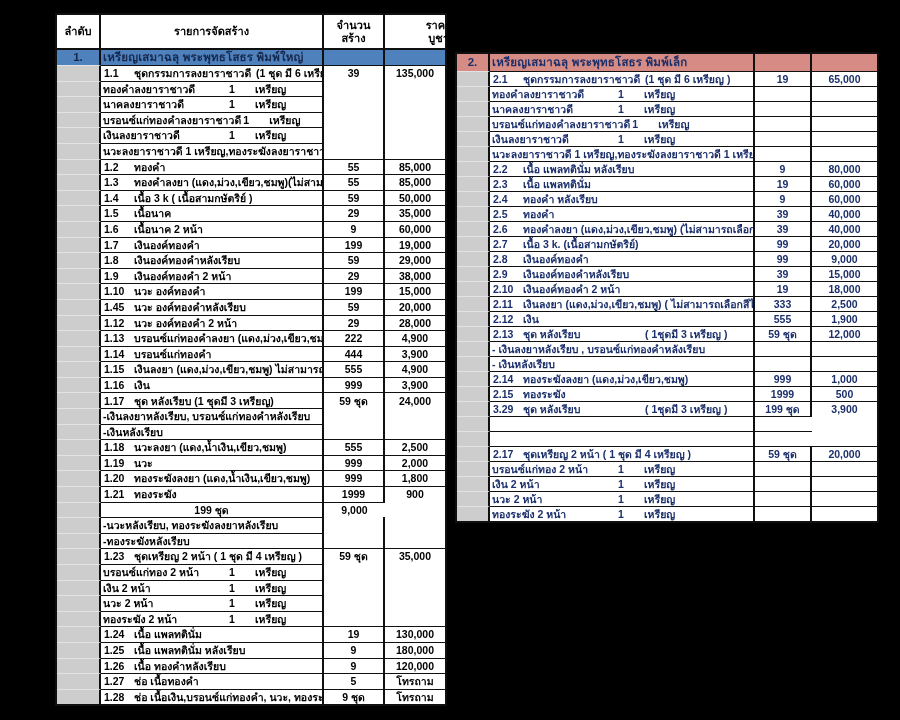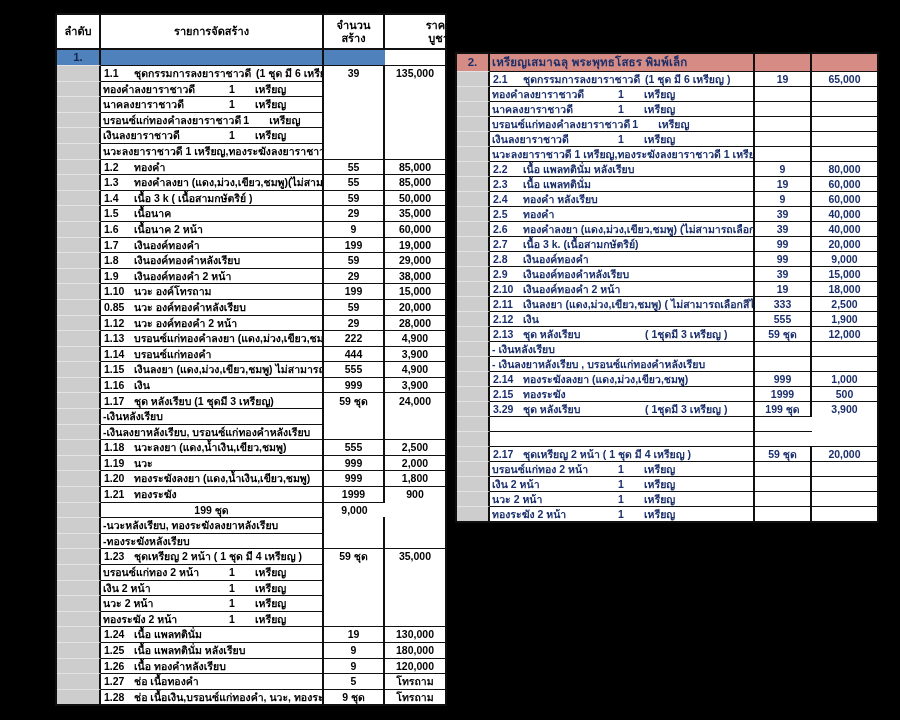--- a/index.html
+++ b/index.html
@@ -64,20 +64,23 @@
         <span>สร้าง</span>
       </div>
       <div class="th">
         <span>ราคา</span>
         <span>บูชา</span>
       </div>
     </div>
     <div class="tbody">
         <div class="row section">
           <div class="cell no">1.</div>
+          <div class="cell item">
+            <span class="section-title">เหรียญเสมาฉลุ พระพุทธโสธร พิมพ์ใหญ่</span>
+          </div>
           <div class="cell qty"></div>
           <div class="cell price"></div>
         </div>
         <div class="row item">
           <div class="cell no"></div>
           <div class="cell item">
             <span class="ino">1.1</span>
             <span class="ilabel tabbed">ชุดกรรมการลงยาราชาวดี</span>
             <span class="ilabel2">(1 ชุด มี 6 เหรียญ )</span>
           </div>
@@ -201,29 +204,29 @@
             <span class="ino">1.9</span>
             <span class="ilabel">เงินองค์ทองคำ 2 หน้า</span>
           </div>
           <div class="cell qty">29</div>
           <div class="cell price">38,000</div>
         </div>
         <div class="row item">
           <div class="cell no"></div>
           <div class="cell item">
             <span class="ino">1.10</span>
-            <span class="ilabel">นวะ องค์โทรถาม</span>
+            <span class="ilabel">นวะ องค์ทองคำ</span>
           </div>
           <div class="cell qty">199</div>
           <div class="cell price">15,000</div>
         </div>
         <div class="row item">
           <div class="cell no"></div>
           <div class="cell item">
-            <span class="ino">0.85</span>
+            <span class="ino">1.45</span>
             <span class="ilabel">นวะ องค์ทองคำหลังเรียบ</span>
           </div>
           <div class="cell qty">59</div>
           <div class="cell price">20,000</div>
         </div>
         <div class="row item">
           <div class="cell no"></div>
           <div class="cell item">
             <span class="ino">1.12</span>
             <span class="ilabel">นวะ องค์ทองคำ 2 หน้า</span>
@@ -272,29 +275,29 @@
           <div class="cell item">
             <span class="ino">1.17</span>
             <span class="ilabel">ชุด หลังเรียบ (1 ชุดมี 3 เหรียญ)</span>
           </div>
           <div class="cell qty">59 ชุด</div>
           <div class="cell price">24,000</div>
         </div>
         <div class="row note">
           <div class="cell no"></div>
           <div class="cell item noteline">
+            <span class="note-text">-เงินลงยาหลังเรียบ, บรอนซ์แก่ทองคำหลังเรียบ</span>
+          </div>
+          <div class="cell qty"></div>
+          <div class="cell price"></div>
+        </div>
+        <div class="row note">
+          <div class="cell no"></div>
+          <div class="cell item noteline">
             <span class="note-text">-เงินหลังเรียบ</span>
-          </div>
-          <div class="cell qty"></div>
-          <div class="cell price"></div>
-        </div>
-        <div class="row note">
-          <div class="cell no"></div>
-          <div class="cell item noteline">
-            <span class="note-text">-เงินลงยาหลังเรียบ, บรอนซ์แก่ทองคำหลังเรียบ</span>
           </div>
           <div class="cell qty"></div>
           <div class="cell price"></div>
         </div>
         <div class="row item">
           <div class="cell no"></div>
           <div class="cell item">
             <span class="ino">1.18</span>
             <span class="ilabel">นวะลงยา  (แดง,น้ำเงิน,เขียว,ชมพู)</span>
           </div>
@@ -619,29 +622,29 @@
             <span class="ino">2.13</span>
             <span class="ilabel tabbed">ชุด หลังเรียบ</span>
             <span class="ilabel2">( 1ชุดมี 3 เหรียญ )</span>
           </div>
           <div class="cell qty">59 ชุด</div>
           <div class="cell price">12,000</div>
         </div>
         <div class="row note">
           <div class="cell no"></div>
           <div class="cell item noteline">
+            <span class="note-text">- เงินลงยาหลังเรียบ  , บรอนซ์แก่ทองคำหลังเรียบ</span>
+          </div>
+          <div class="cell qty"></div>
+          <div class="cell price"></div>
+        </div>
+        <div class="row note">
+          <div class="cell no"></div>
+          <div class="cell item noteline">
             <span class="note-text">- เงินหลังเรียบ</span>
-          </div>
-          <div class="cell qty"></div>
-          <div class="cell price"></div>
-        </div>
-        <div class="row note">
-          <div class="cell no"></div>
-          <div class="cell item noteline">
-            <span class="note-text">- เงินลงยาหลังเรียบ  , บรอนซ์แก่ทองคำหลังเรียบ</span>
           </div>
           <div class="cell qty"></div>
           <div class="cell price"></div>
         </div>
         <div class="row item">
           <div class="cell no"></div>
           <div class="cell item">
             <span class="ino">2.14</span>
             <span class="ilabel">ทองระฆังลงยา (แดง,ม่วง,เขียว,ชมพู)</span>
           </div>

